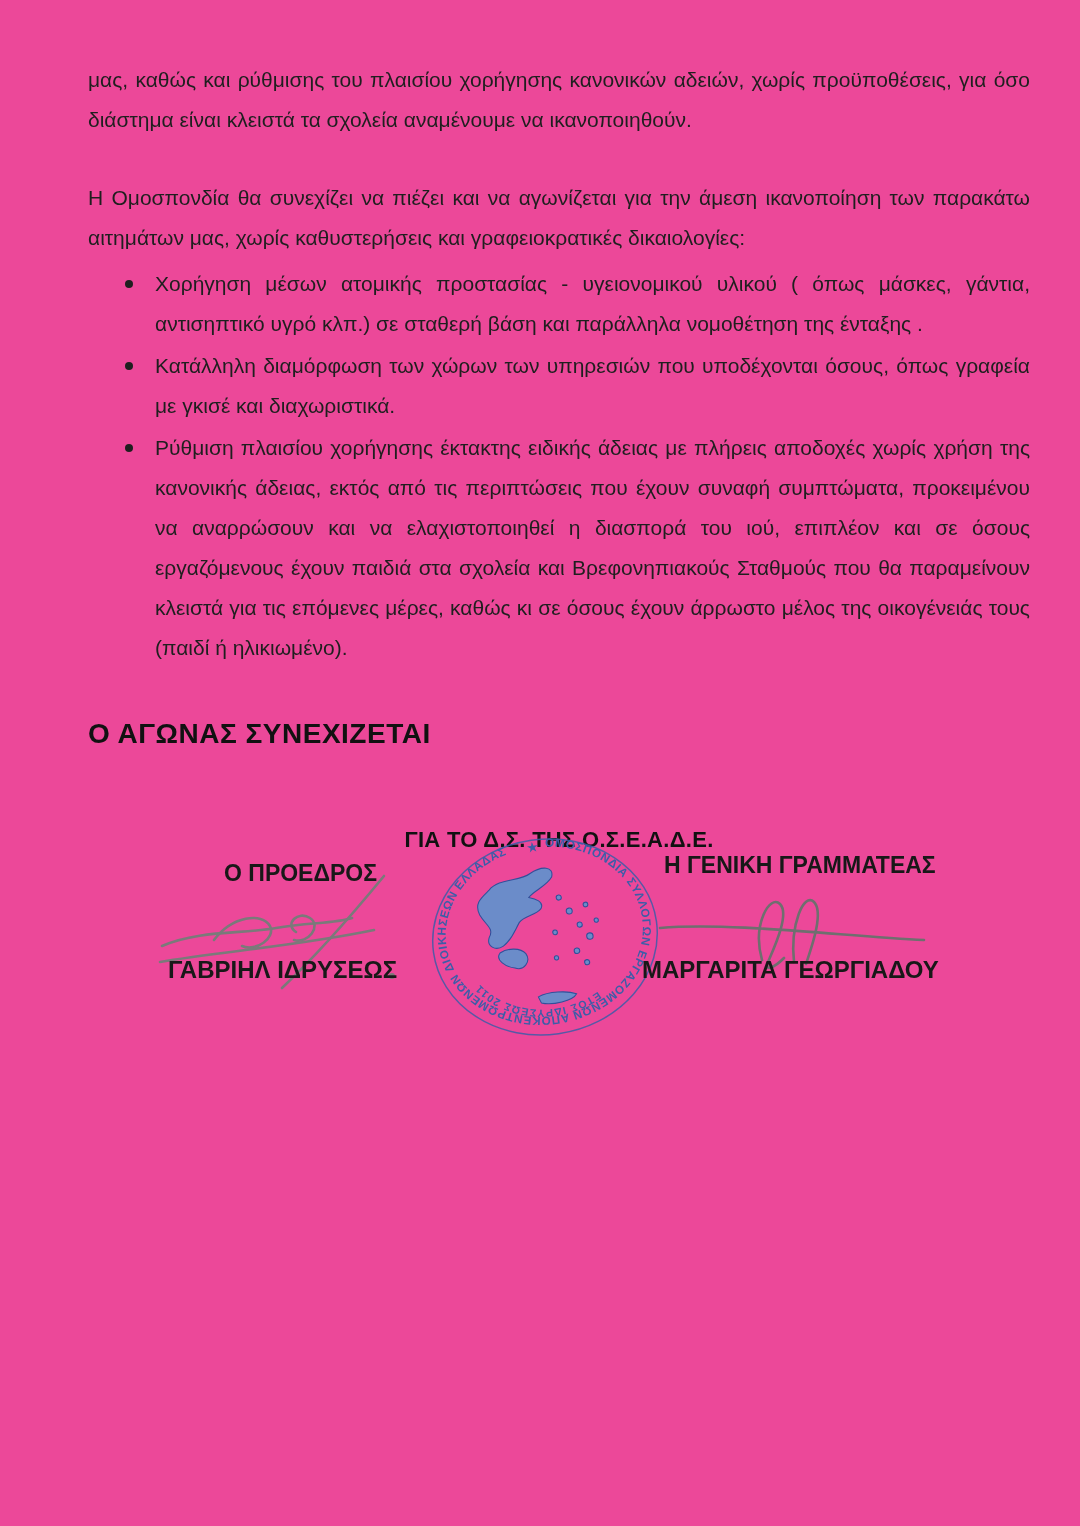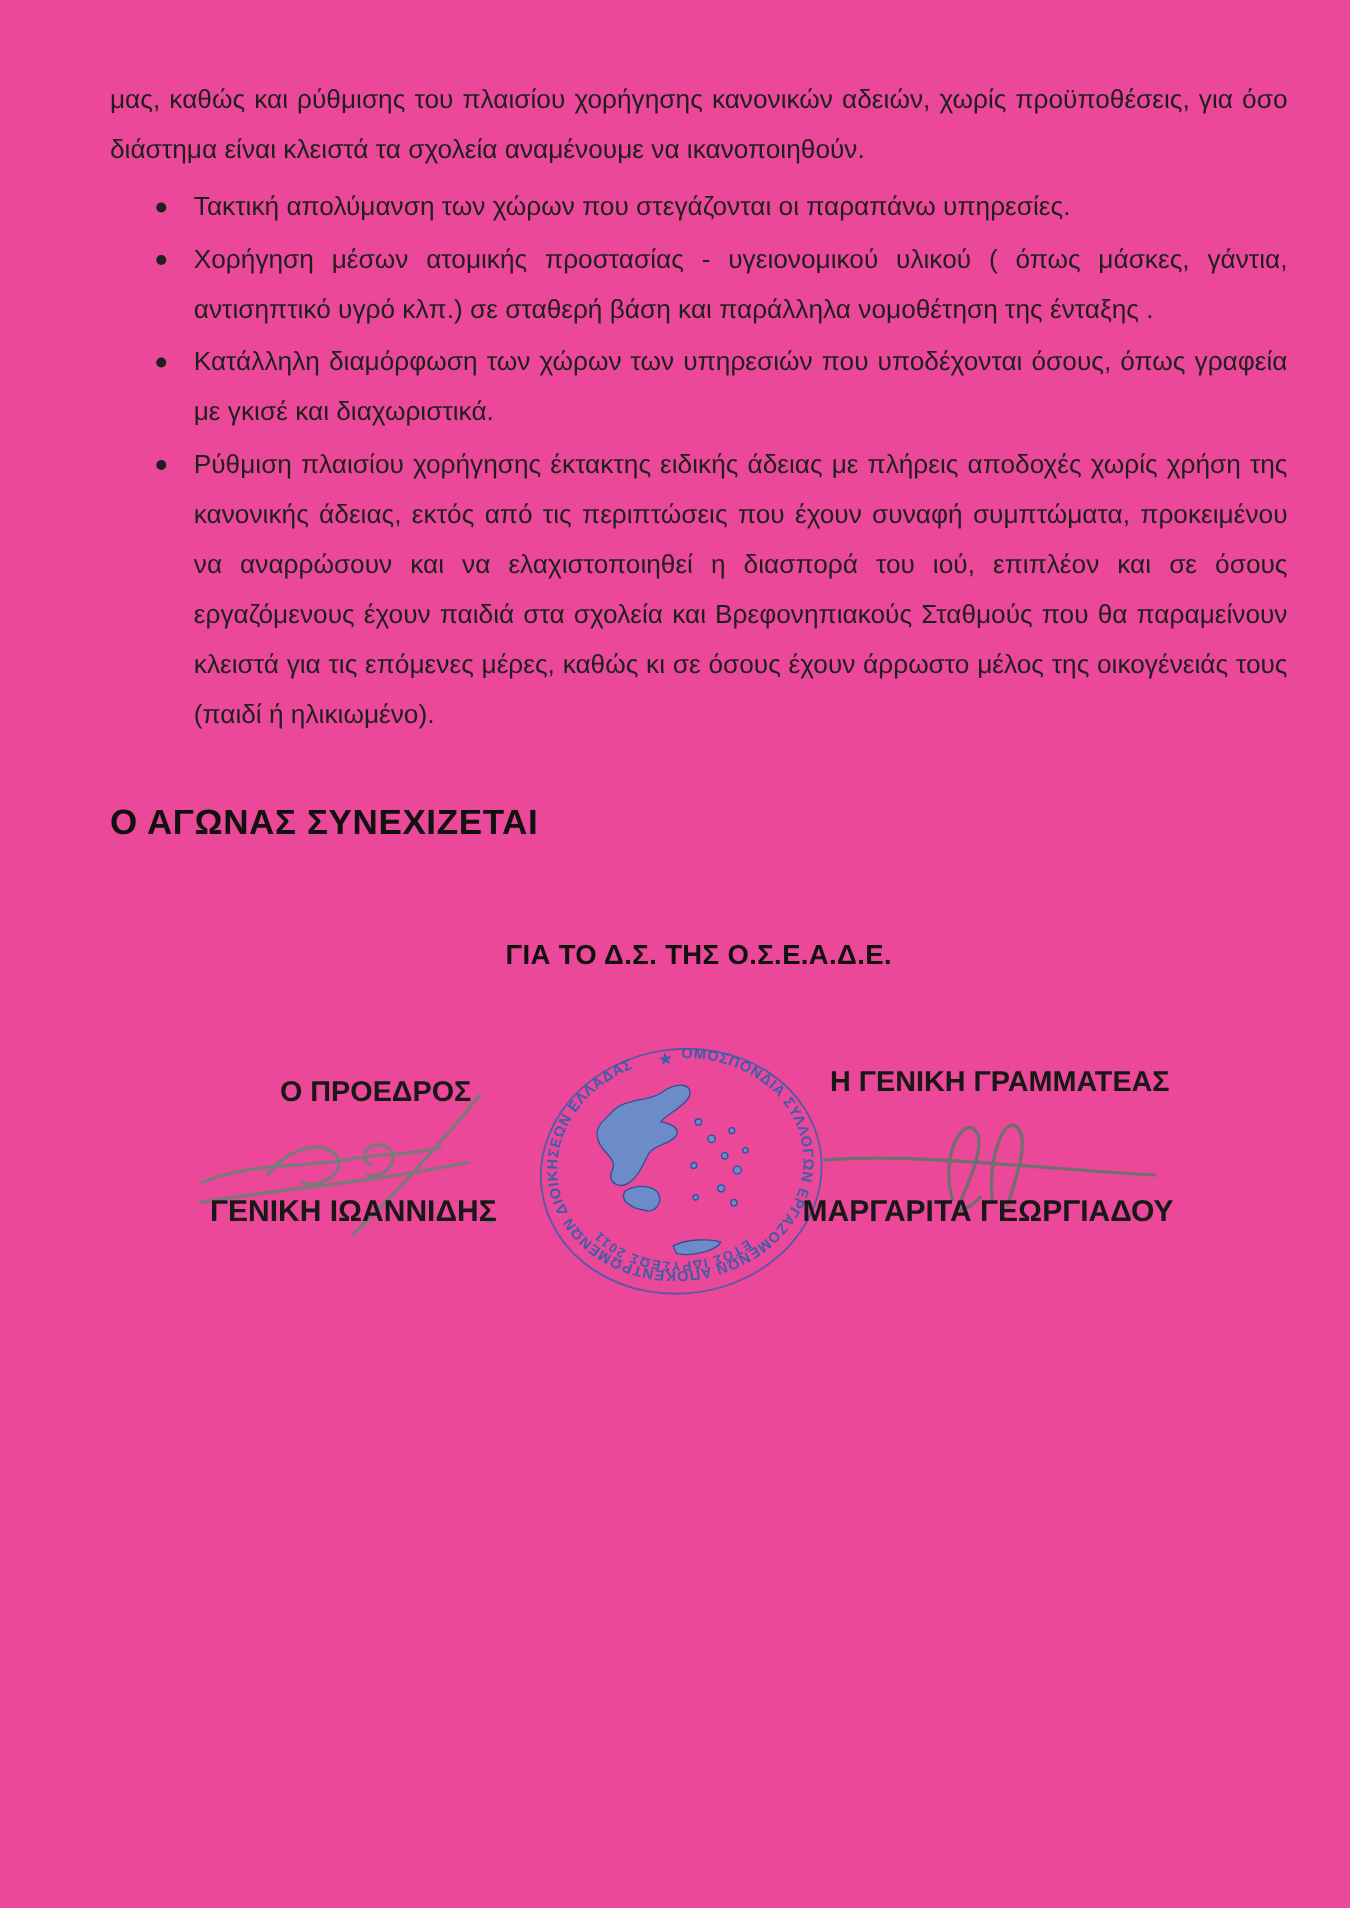--- a/index.html
+++ b/index.html
@@ -52,26 +52,23 @@
 </style>
 </head>
 <body>
 
 <div class="page">
 
   <div class="content">
 
     <p class="para">μας, καθώς και  ρύθμισης του πλαισίου χορήγησης κανονικών αδειών, χωρίς προϋποθέσεις, για όσο διάστημα είναι κλειστά τα σχολεία αναμένουμε να ικανοποιηθούν.</p>
 
+    <p class="para">Η  Ομοσπονδία θα συνεχίζει να πιέζει και να αγωνίζεται για την άμεση ικανοποίηση των παρακάτω αιτημάτων μας, χωρίς καθυστερήσεις και γραφειοκρατικές δικαιολογίες:</p>
 
     <ul class="demands">
-      <li>
-        <span class="dot"></span>
-        <span>Τακτική απολύμανση των χώρων που στεγάζονται οι παραπάνω υπηρεσίες.</span>
-      </li>
       <li>
         <span class="dot"></span>
         <span>Χορήγηση μέσων ατομικής προστασίας - υγειονομικού υλικού ( όπως  μάσκες, γάντια, αντισηπτικό υγρό κλπ.) σε σταθερή βάση και παράλληλα νομοθέτηση της ένταξης .</span>
       </li>
       <li>
         <span class="dot"></span>
         <span>Κατάλληλη διαμόρφωση των χώρων των υπηρεσιών που υποδέχονται όσους, όπως γραφεία με γκισέ και διαχωριστικά.</span>
       </li>
       <li>
         <span class="dot"></span>
@@ -93,21 +90,21 @@
       <g fill="none" stroke="#7a7a7a" stroke-width="2.6" stroke-linecap="round">
         <path d="M14,78 C50,62 96,66 128,60 C160,54 186,56 204,50"></path>
         <path d="M66,72 C84,48 114,44 122,58 C128,70 108,84 94,78"></path>
         <path d="M148,64 C136,56 150,42 162,50 C174,58 160,76 146,72"></path>
         <path d="M236,8 C208,42 168,88 134,120"></path>
         <path d="M12,94 C68,84 150,78 226,62"></path>
         <circle cx="244" cy="108" r="3" fill="#7a7a7a" stroke="none"></circle>
       </g>
     </svg>
 
-    <div class="sig-name president">ΓΕΝΙΚΗ ΙΩΑΝΝΙΔΗΣ</div>
+    <div class="sig-name president">ΓΑΒΡΙΗΛ ΙΔΡΥΣΕΩΣ</div>
 
     <div class="seal">
       <svg viewBox="0 0 220 194">
 
         <ellipse cx="110" cy="97" rx="106" ry="92" fill="none" stroke="#3c5da8" stroke-width="1.4" opacity="0.85"></ellipse>
 
         <defs>
           <path id="outerTextPath" d="M110,12 a 93,80 0 1 1 -0.01,0"></path>
           <path id="innerTextPath" d="M184,120 a 78,66 0 0 1 -148,0"></path>
         </defs>

